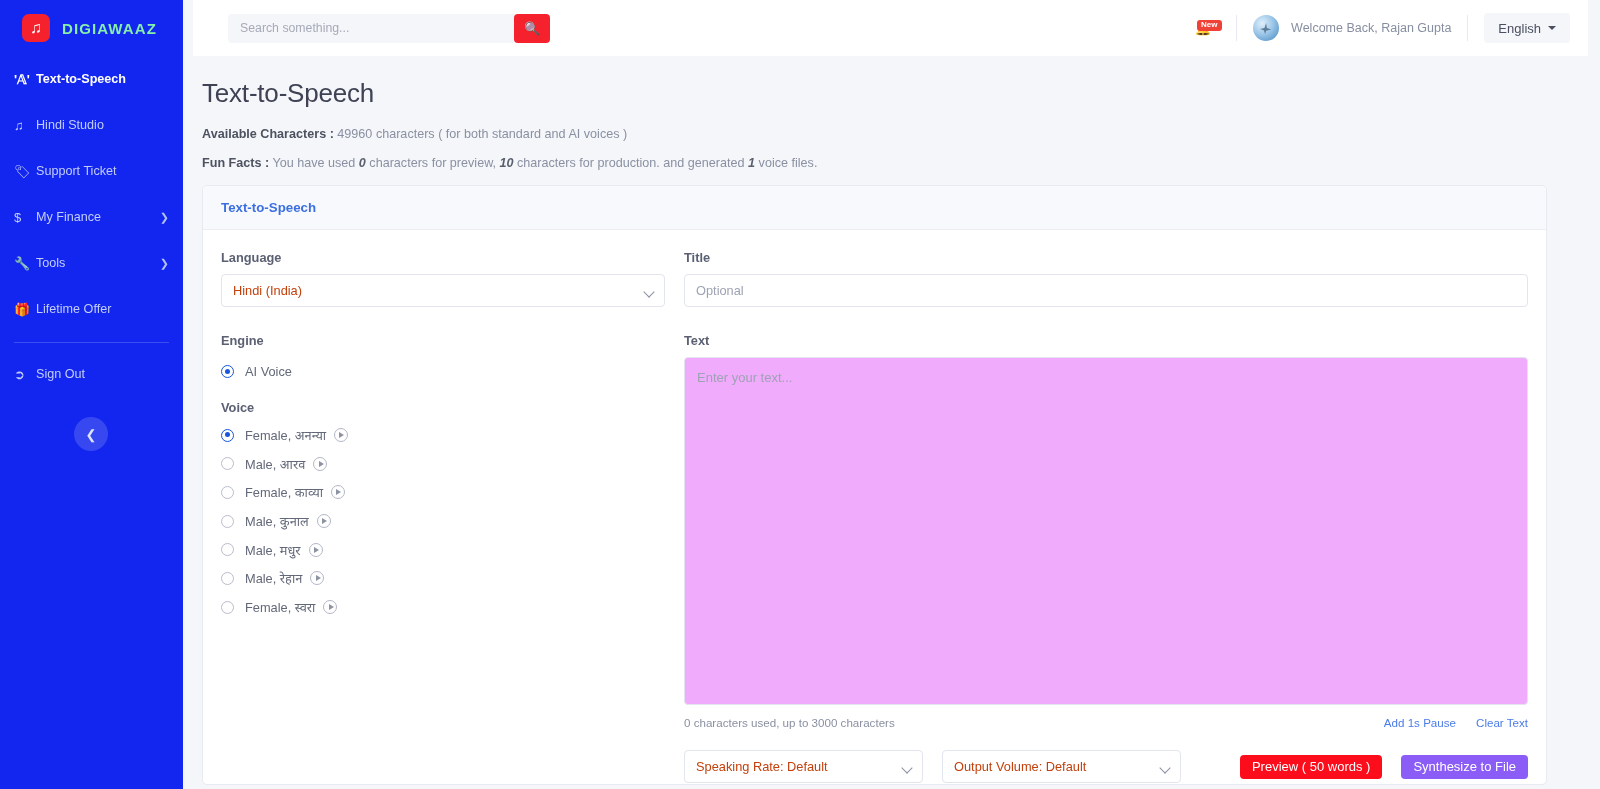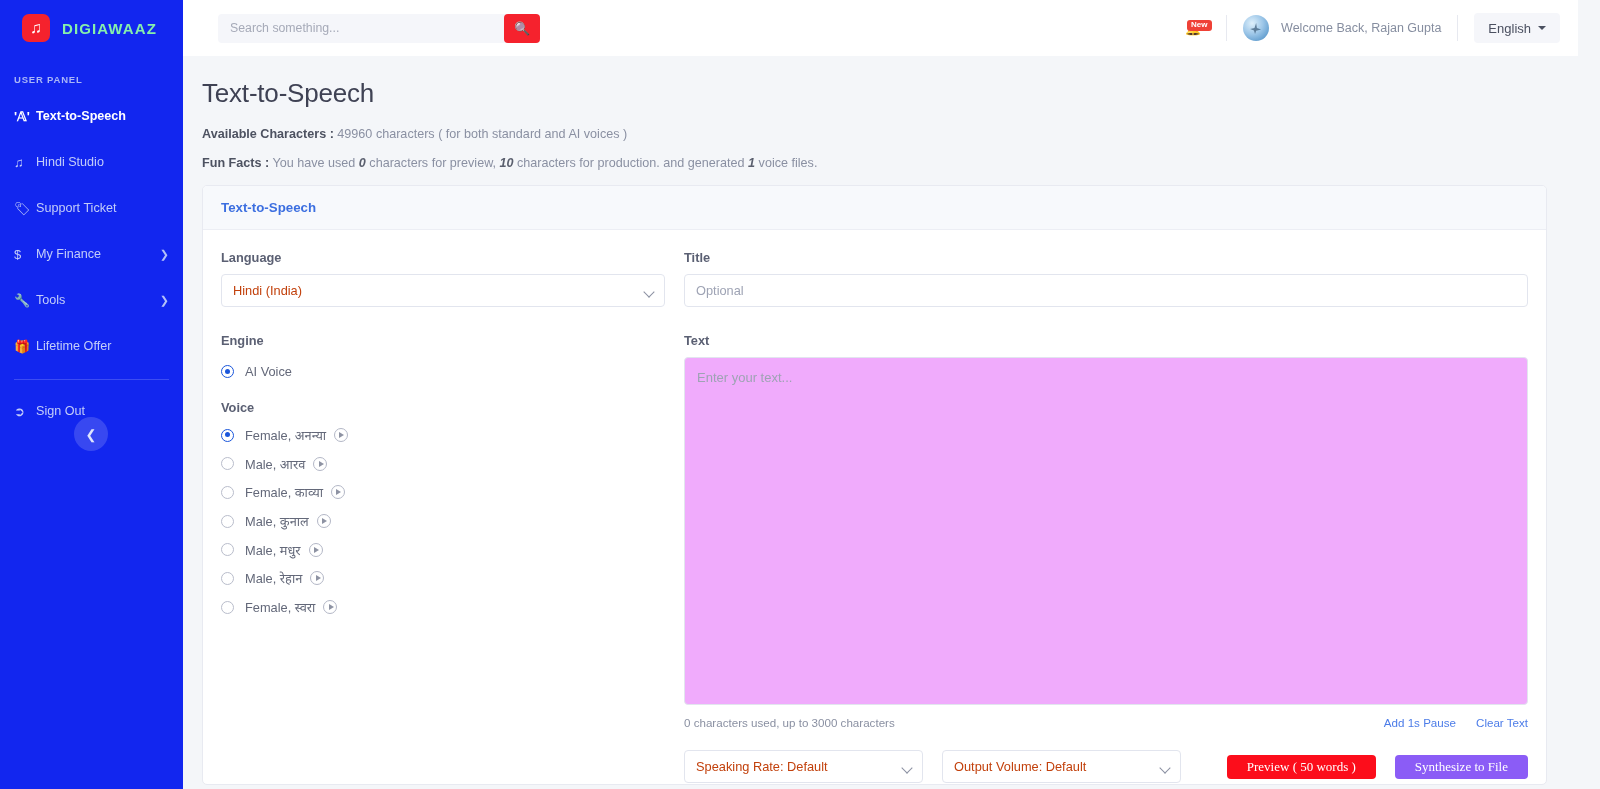--- a/index.html
+++ b/index.html
@@ -94,21 +94,21 @@
     background: rgba(255,255,255,0.16);
     color: #dfe5fd;
     display: flex; align-items: center; justify-content: center;
     font-size: 13px;
     cursor: pointer;
   }
 
   
   #topbar {
     position: absolute;
-    top: 0; left: 183px;
+    top: 0; left: 193px;
     width: 1395px;
     height: 56px;
     background: #ffffff;
     display: flex;
     align-items: center;
   }
   .search-wrap {
     display: flex;
     margin-left: 35px;
     height: 29px;
@@ -373,38 +373,37 @@
     margin-top: 21px;
     gap: 19px;
   }
   .ctrl-select { width: 239px; }
   .btn {
     height: 24px;
     border: none;
     border-radius: 4px;
     color: #fff;
     font-size: 13px;
-    padding: 0 20px;
-    cursor: pointer;
-    font-family: Liberation Serif, serif;
+    padding: 0 12px;
+    cursor: pointer;
+    font-family: Liberation Sans, sans-serif;
     white-space: nowrap;
   }
   .btn-preview { background: #fc0d1b; margin-left: auto; }
   .btn-synth { background: #8b5cf6; text-align: right; }
 </style>
 </head>
 <body>
 
 <div id="sidebar">
   <div class="brand">
     <span class="brand-logo">♫</span>
     <span class="brand-name">DIGIAWAAZ</span>
   </div>
 
-  <div class="panel-label">USER PANEL</div>
 
   <div class="nav-item active">
     <span class="nav-ico">'𝔸'</span>
     <span class="nav-txt">Text-to-Speech</span>
   </div>
 
   <div class="nav-item">
     <span class="nav-ico">♫</span>
     <span class="nav-txt">Hindi Studio</span>
   </div>

